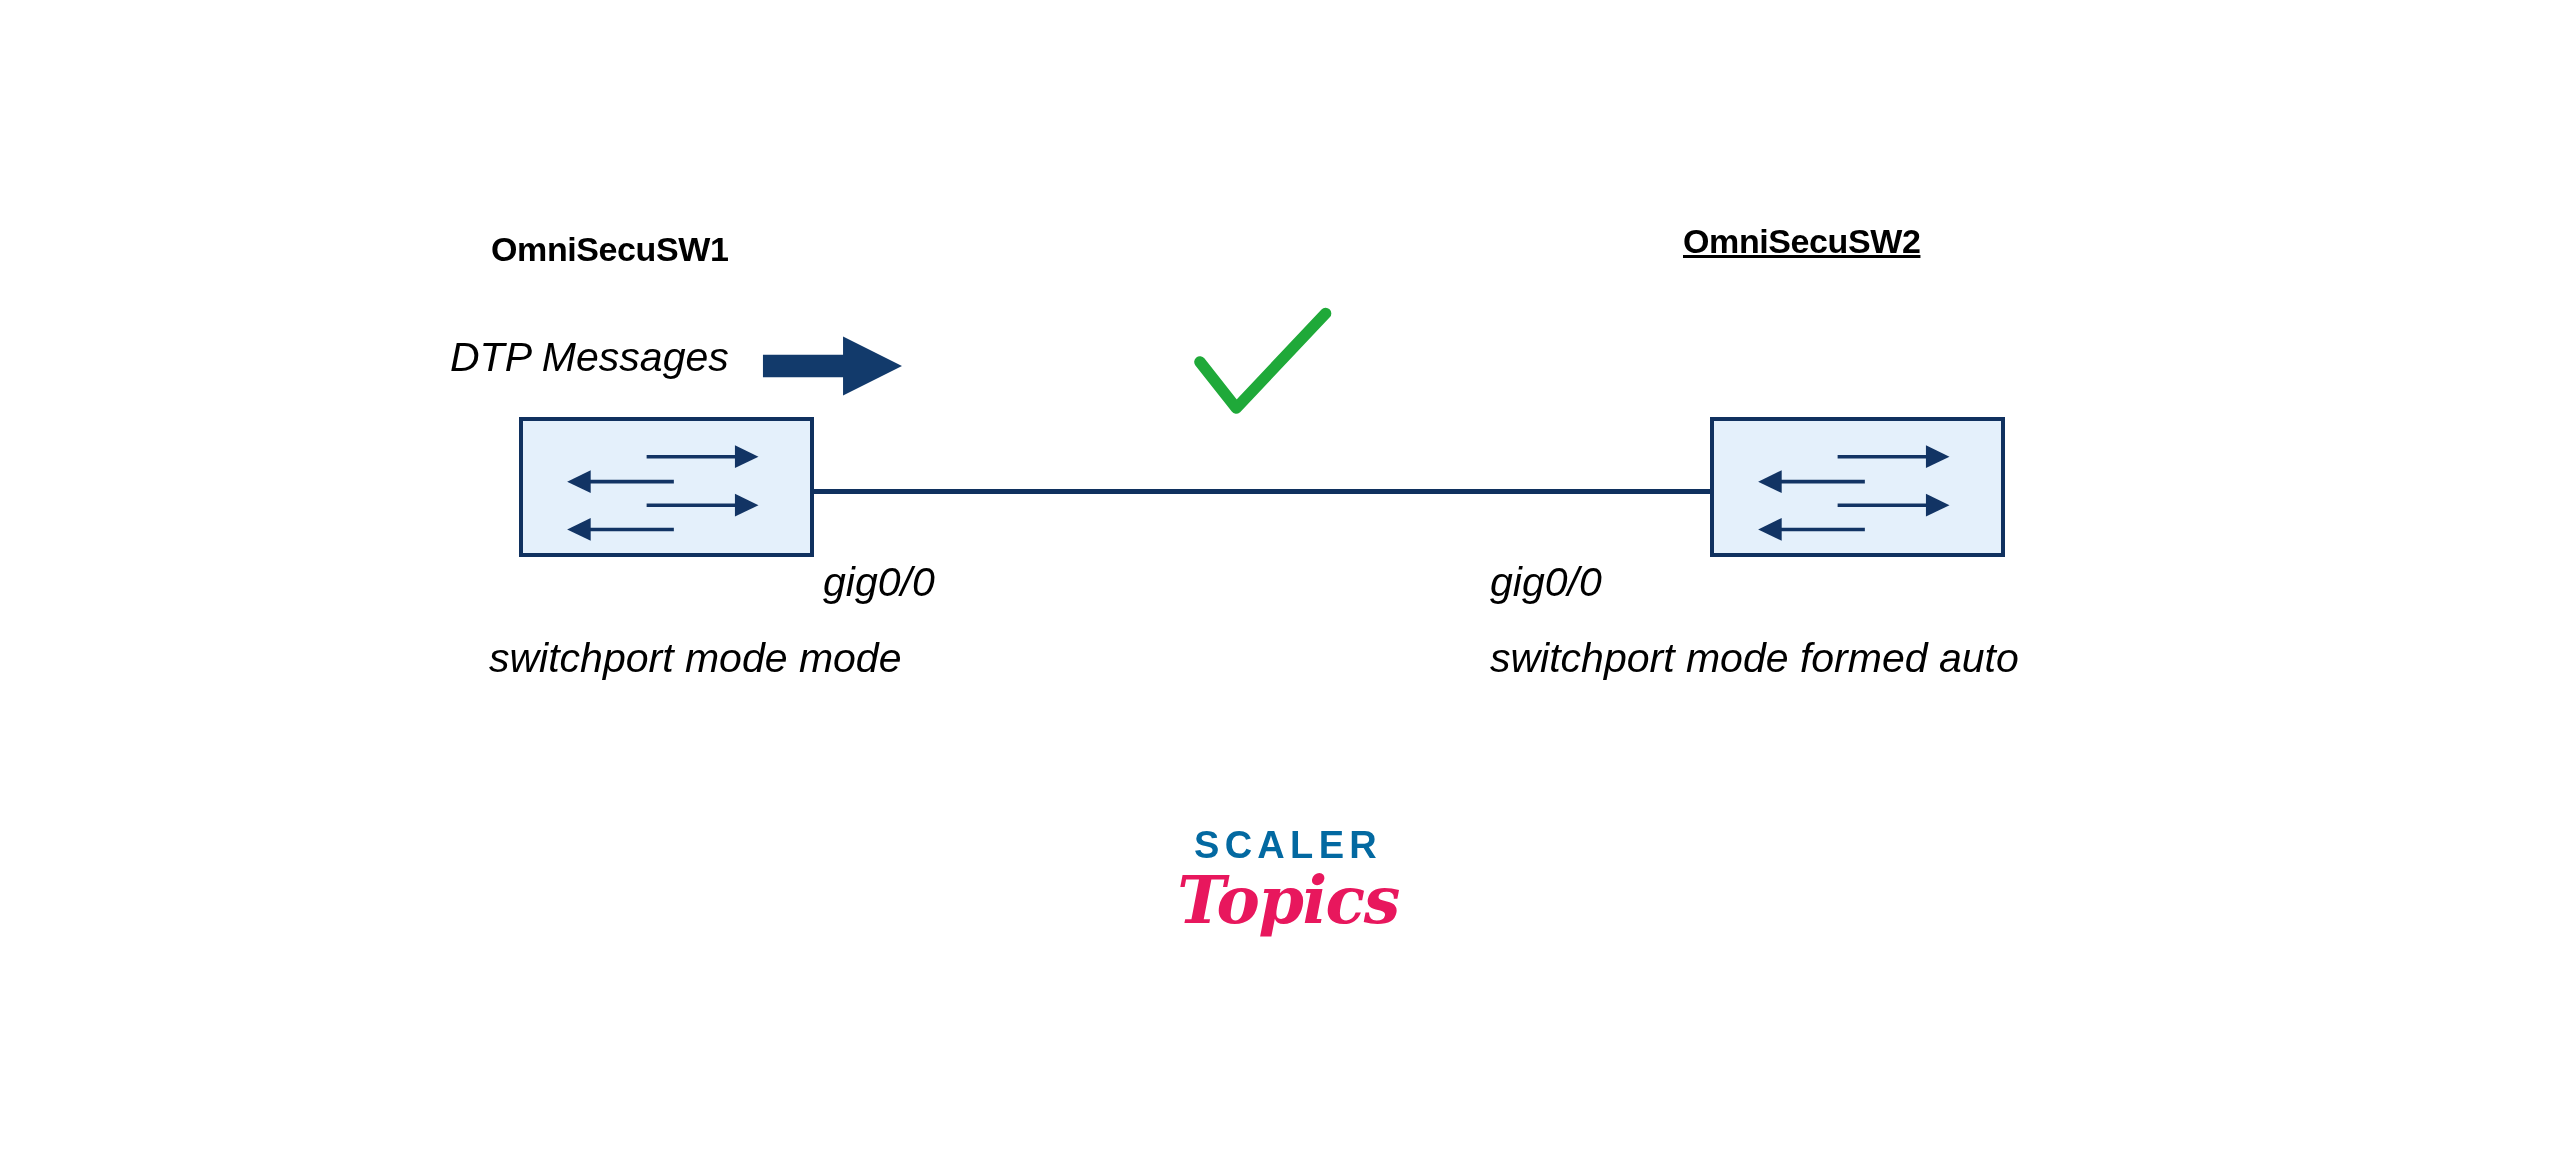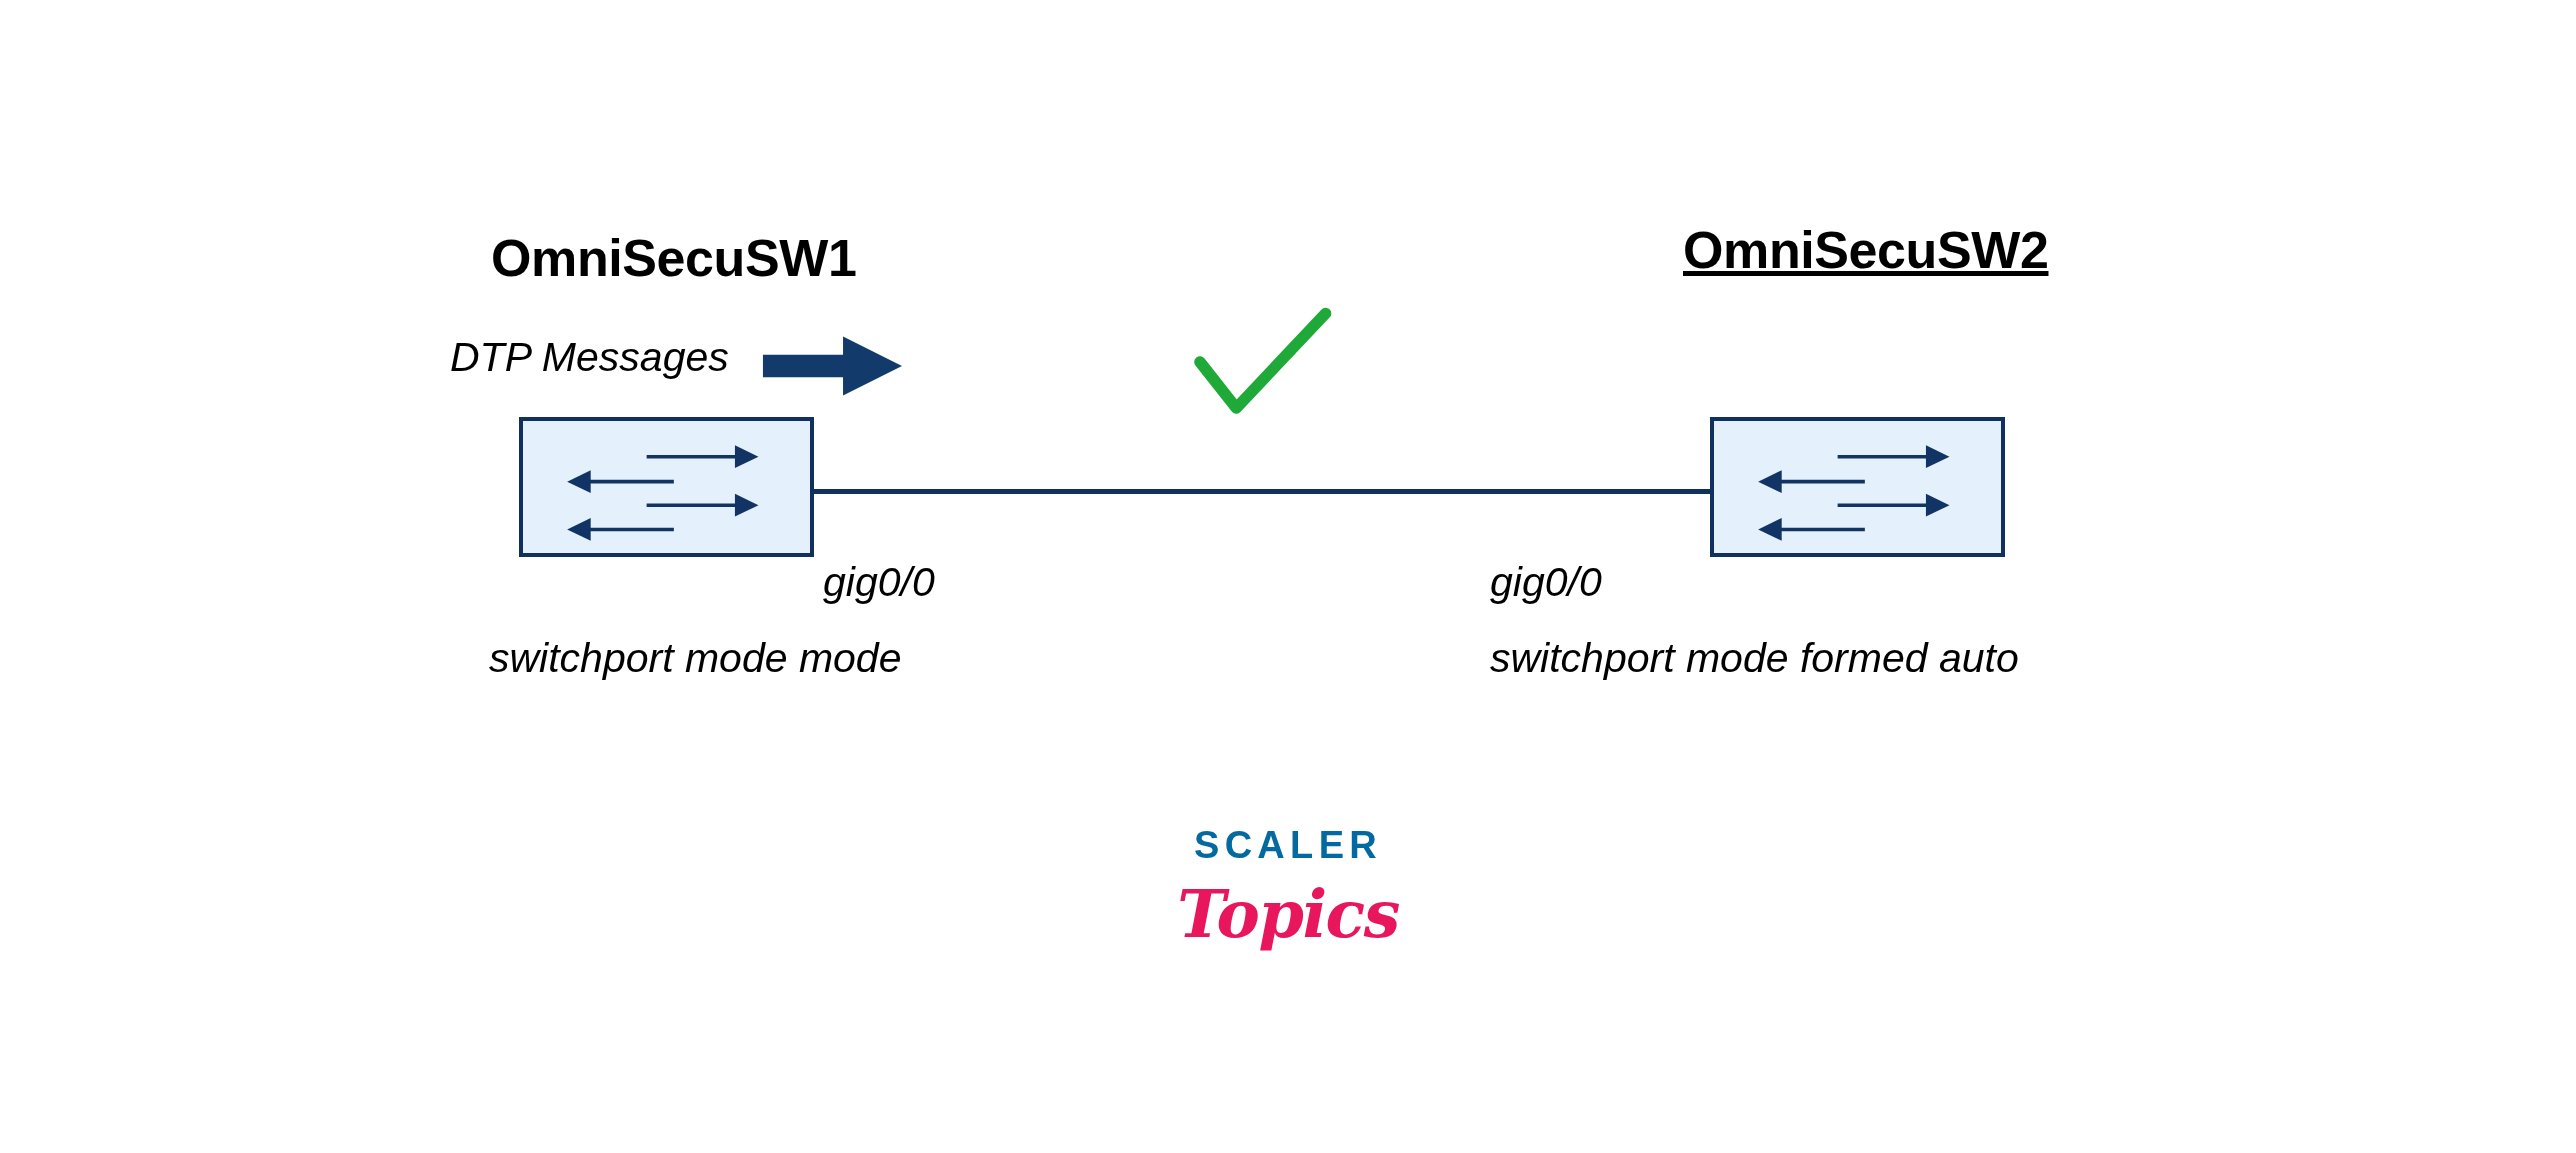--- a/index.html
+++ b/index.html
@@ -23,21 +23,21 @@
     height: 1153px;
   }
 
   .abs { position: absolute; }
 
   
   .device-title {
     font-family: "Liberation Sans", sans-serif;
     font-weight: bold;
     font-style: normal;
-    font-size: 52px;
+    font-size: 34px;
     line-height: 1;
     color: #000000;
     white-space: nowrap;
     letter-spacing: -0.4px;
   }
 
   
   .center-heading {
     font-family: "Liberation Sans", sans-serif;
     font-weight: bold;
@@ -92,21 +92,21 @@
     display: block;
   }
   .logo-topics {
     font-family: "DejaVu Serif", serif;
     font-style: italic;
     font-weight: bold;
     font-size: 65px;
     color: #E8175D;
     line-height: 1;
     display: block;
-    margin-top: 18px;
+    margin-top: 4px;
     letter-spacing: -1.5px;
   }
 </style>
 </head>
 <body>
 
 <div id="canvas">
 
   <div class="abs device-title" style="left:491px; top:232px;">OmniSecuSW1</div>
 

